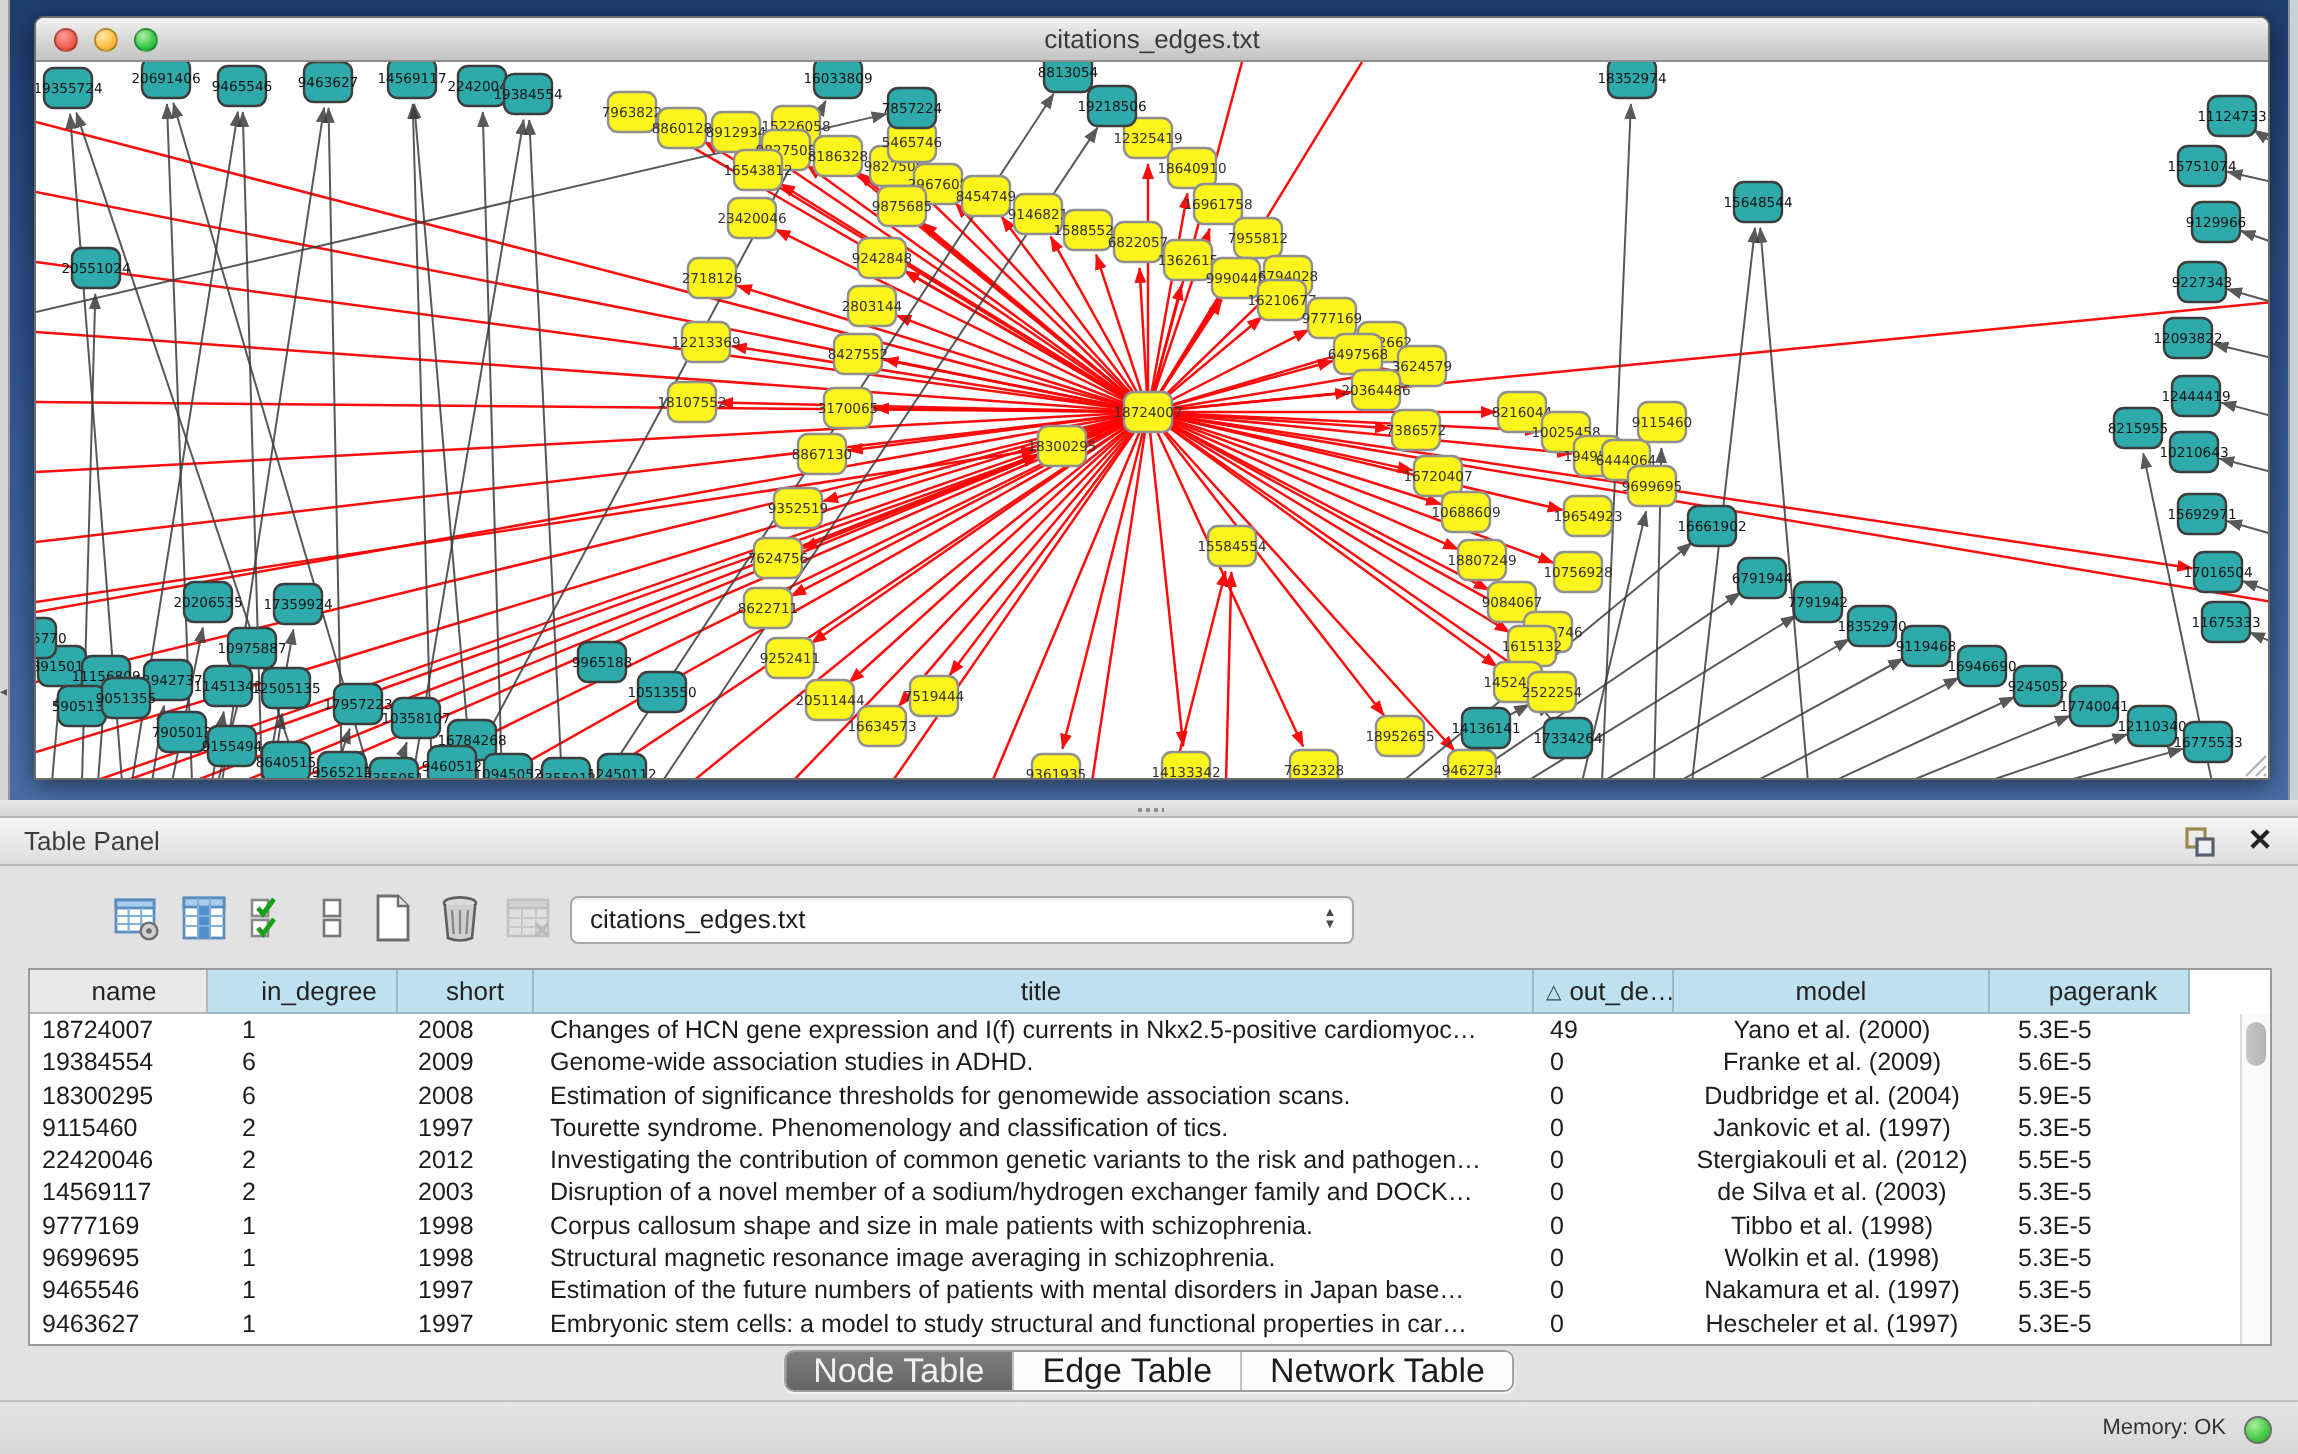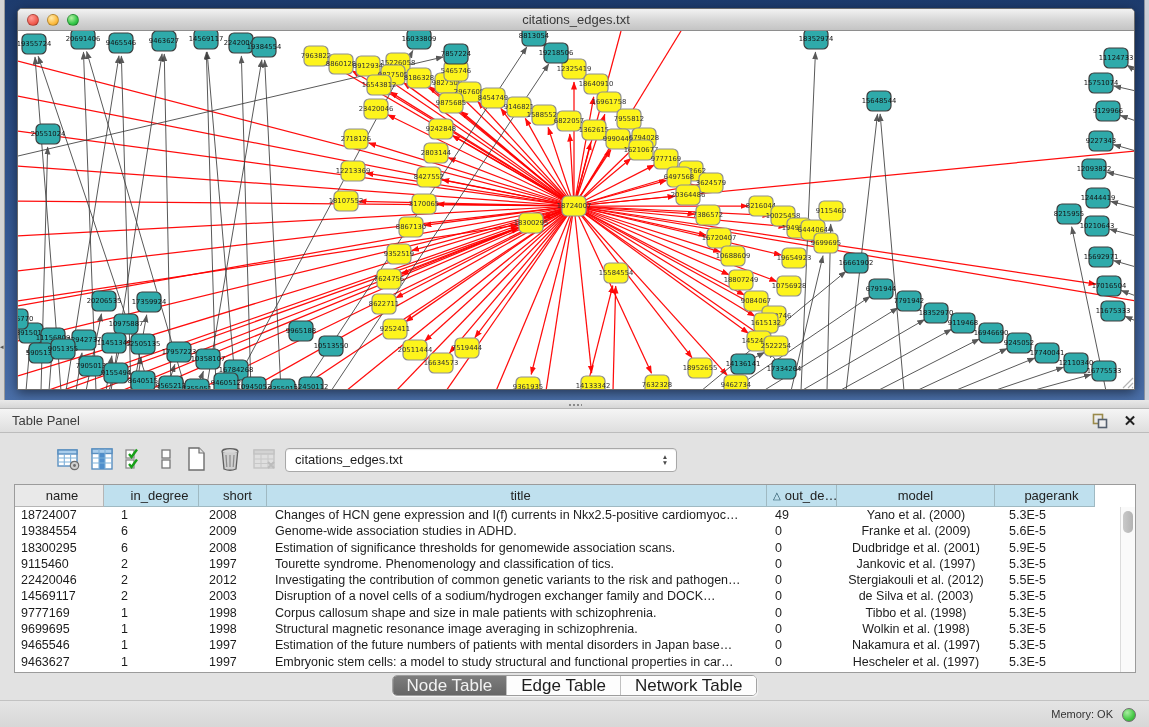--- a/index.html
+++ b/index.html
@@ -657,21 +657,21 @@
           <div class="td c4">0</div>
           <div class="td c5">Franke et al. (2009)</div>
           <div class="td c6">5.6E-5</div>
         </div>
         <div class="trow">
           <div class="td c0">18300295</div>
           <div class="td c1">6</div>
           <div class="td c2">2008</div>
           <div class="td c3">Estimation of significance thresholds for genomewide association scans.</div>
           <div class="td c4">0</div>
-          <div class="td c5">Dudbridge et al. (2001)</div>
+          <div class="td c5">Dudbridge et al. (2004)</div>
           <div class="td c6">5.9E-5</div>
         </div>
         <div class="trow">
           <div class="td c0">9115460</div>
           <div class="td c1">2</div>
           <div class="td c2">1997</div>
           <div class="td c3">Tourette syndrome. Phenomenology and classification of tics.</div>
           <div class="td c4">0</div>
           <div class="td c5">Jankovic et al. (1997)</div>
           <div class="td c6">5.3E-5</div>
@@ -682,21 +682,21 @@
           <div class="td c2">2012</div>
           <div class="td c3">Investigating the contribution of common genetic variants to the risk and pathogen…</div>
           <div class="td c4">0</div>
           <div class="td c5">Stergiakouli et al. (2012)</div>
           <div class="td c6">5.5E-5</div>
         </div>
         <div class="trow">
           <div class="td c0">14569117</div>
           <div class="td c1">2</div>
           <div class="td c2">2003</div>
-          <div class="td c3">Disruption of a novel cells of a sodium/hydrogen exchanger family and DOCK…</div>
+          <div class="td c3">Disruption of a novel member of a sodium/hydrogen exchanger family and DOCK…</div>
           <div class="td c4">0</div>
           <div class="td c5">de Silva et al. (2003)</div>
           <div class="td c6">5.3E-5</div>
         </div>
         <div class="trow">
           <div class="td c0">9777169</div>
           <div class="td c1">1</div>
           <div class="td c2">1998</div>
           <div class="td c3">Corpus callosum shape and size in male patients with schizophrenia.</div>
           <div class="td c4">0</div>

